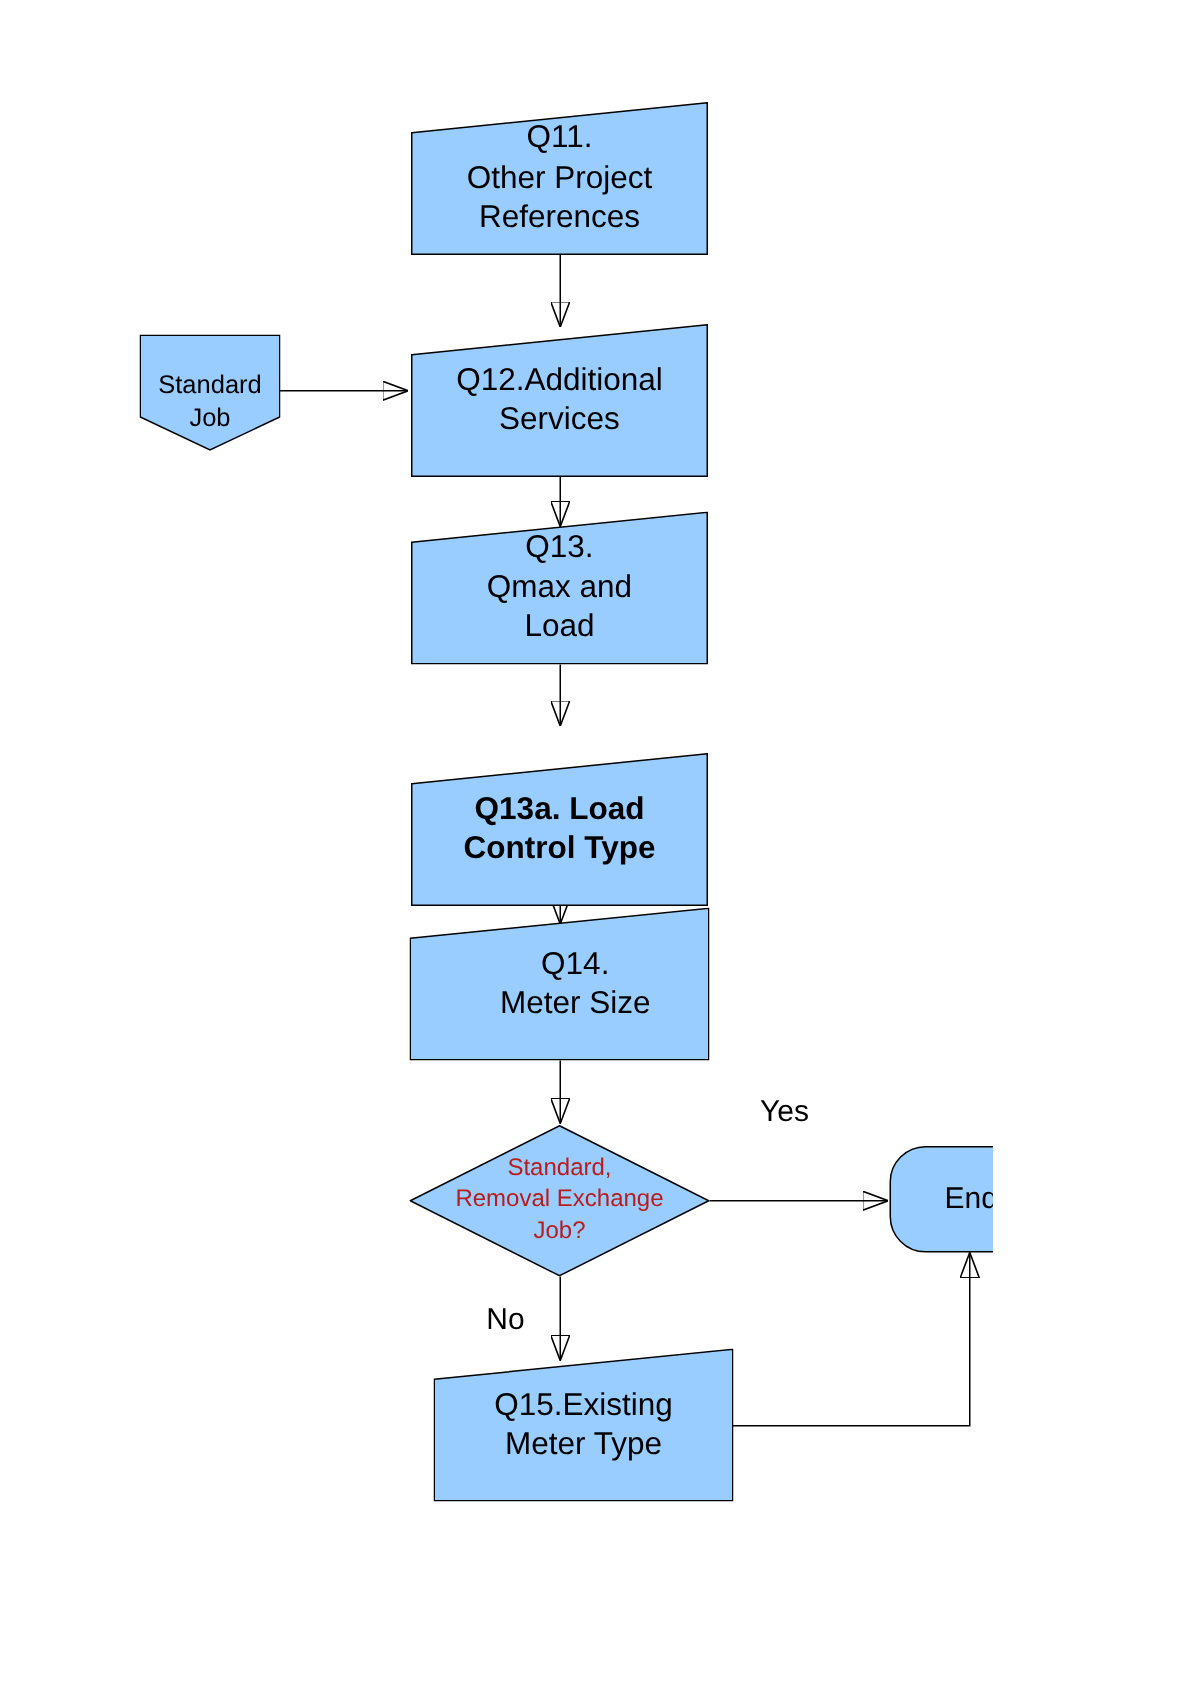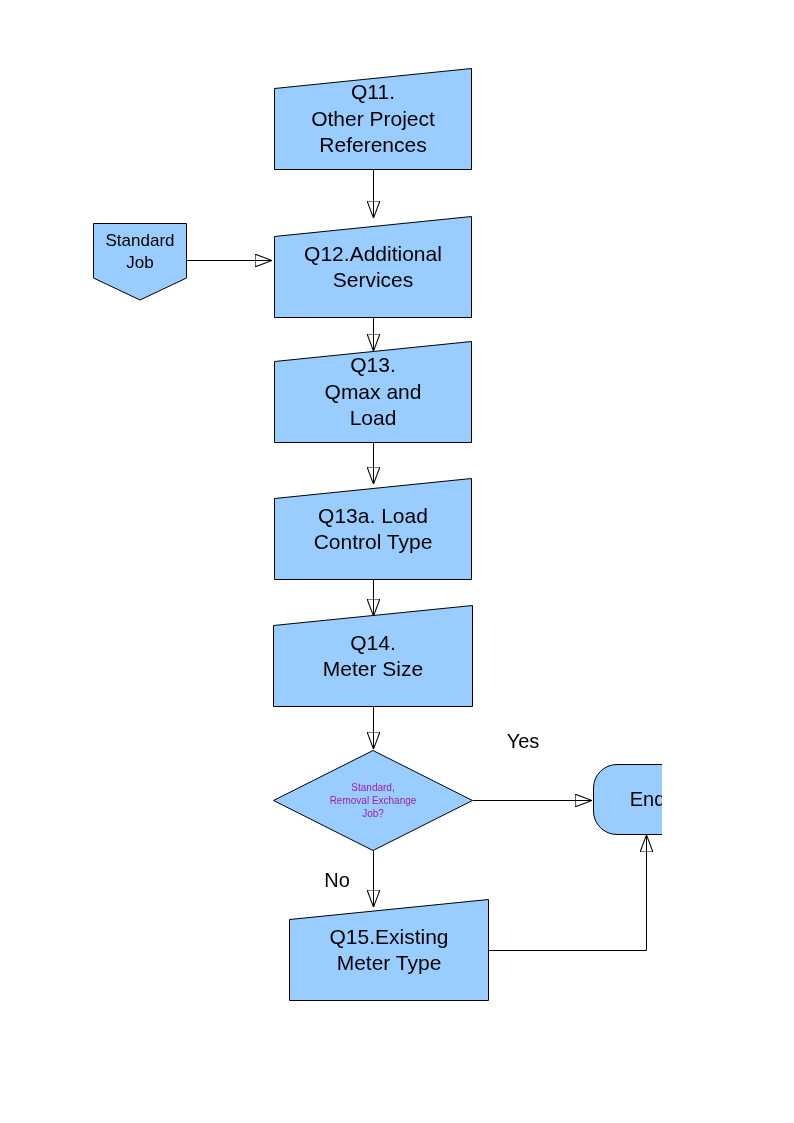--- a/index.html
+++ b/index.html
@@ -36,44 +36,44 @@
     align-items: center;
     justify-content: center;
     text-align: center;
     white-space: pre-line;
     color: #000000;
     font-size: 21px;
     line-height: 1.26;
   }
   .node-label.small { font-size: 17px; line-height: 1.28; }
   .node-label.decision-text {
-    font-size: 10px;
+    font-size: 16px;
     line-height: 1.3;
-    color: #a21caf;
+    color: #b91c1c;
   }
   .terminator {
     position: absolute;
     background: #99ccff;
     border: 1px solid #000000;
     border-radius: 24px;
     display: flex;
     align-items: center;
     justify-content: center;
     font-size: 20px;
     color: #000000;
   }
   .edge-label {
     position: absolute;
     text-align: center;
     font-size: 20px;
     color: #000000;
   }
   .pentagon-label {
     align-items: flex-start;
-    padding-top: 7px;
+    padding-top: 23px;
   }
 </style>
 </head>
 <body>
 
 <div id="canvas">
 
   <svg id="edge-layer">
     <defs>
       <marker id="arrow" markerUnits="userSpaceOnUse" viewBox="0 0 16 12" refX="15" refY="6" markerWidth="17" markerHeight="13" orient="auto">
@@ -118,29 +118,29 @@
 
   <div class="node" style="left:274px; top:341px; width:198px; height:102px;">
     <svg class="shape" width="198" height="102" viewBox="0 0 198 102">
       <polygon points="0.5,20.5 197.5,0.5 197.5,101.5 0.5,101.5"></polygon>
     </svg>
     <div class="node-label">Q13.
 Qmax and
 Load</div>
   </div>
 
-  <div class="node" style="left:274px; top:478px; width:198px; height:102px;">
+  <div class="node" style="left:274px; top:502px; width:198px; height:102px;font-weight:bold;">
     <svg class="shape" width="198" height="102" viewBox="0 0 198 102">
       <polygon points="0.5,20.5 197.5,0.5 197.5,101.5 0.5,101.5"></polygon>
     </svg>
     <div class="node-label">Q13a. Load
 Control Type</div>
   </div>
 
-  <div class="node" style="left:273px; top:605px; width:200px; height:102px;">
+  <div class="node" style="left:273px; top:605px; width:200px; height:102px;padding-left:21px;">
     <svg class="shape" width="200" height="102" viewBox="0 0 200 102">
       <polygon points="0.5,20.5 199.5,0.5 199.5,101.5 0.5,101.5"></polygon>
     </svg>
     <div class="node-label">Q14.
 Meter Size</div>
   </div>
 
   <div class="node" style="left:273px; top:750px; width:200px; height:101px;">
     <svg class="shape" width="200" height="101" viewBox="0 0 200 101">
       <polygon points="100,0.5 199.5,50.5 100,100.5 0.5,50.5"></polygon>

